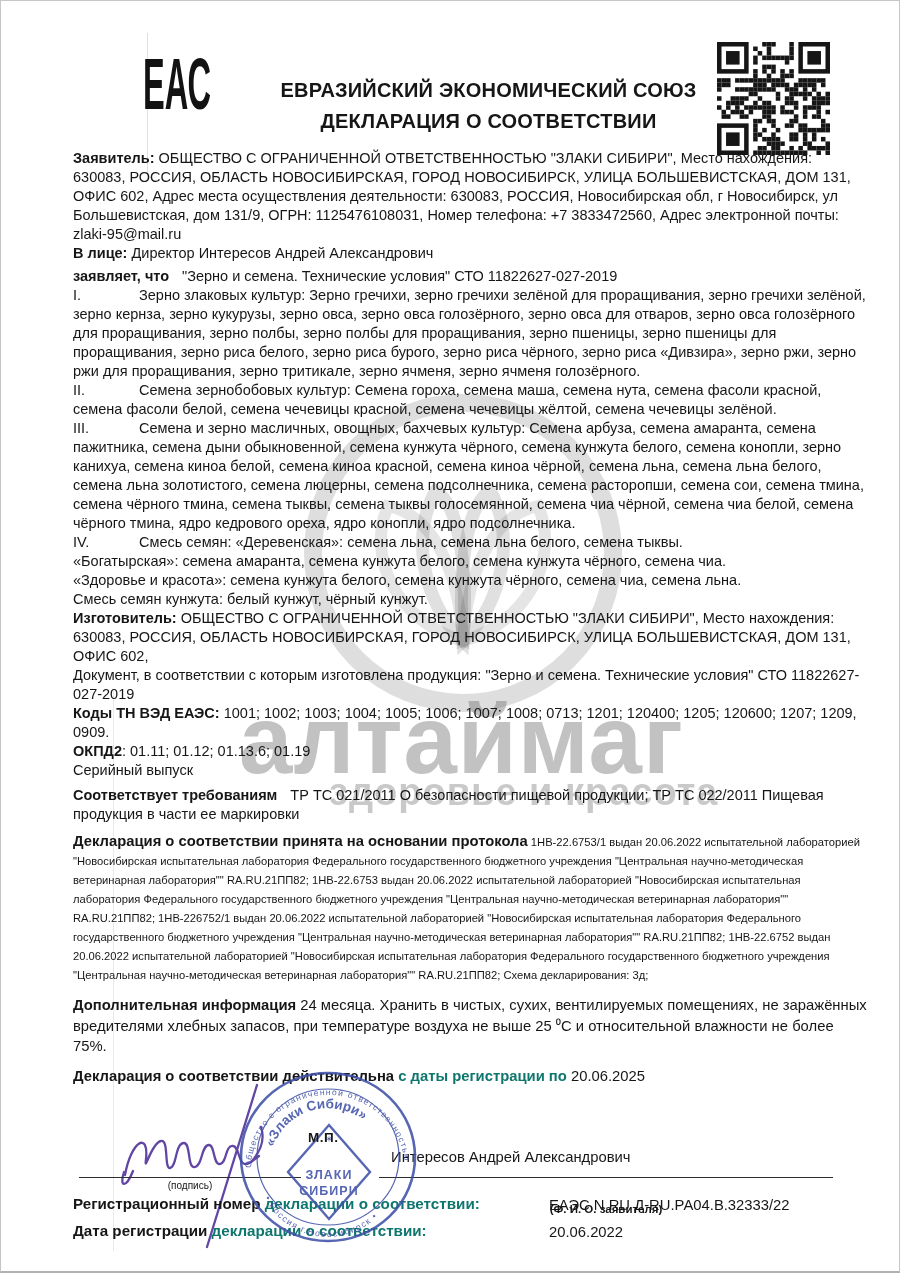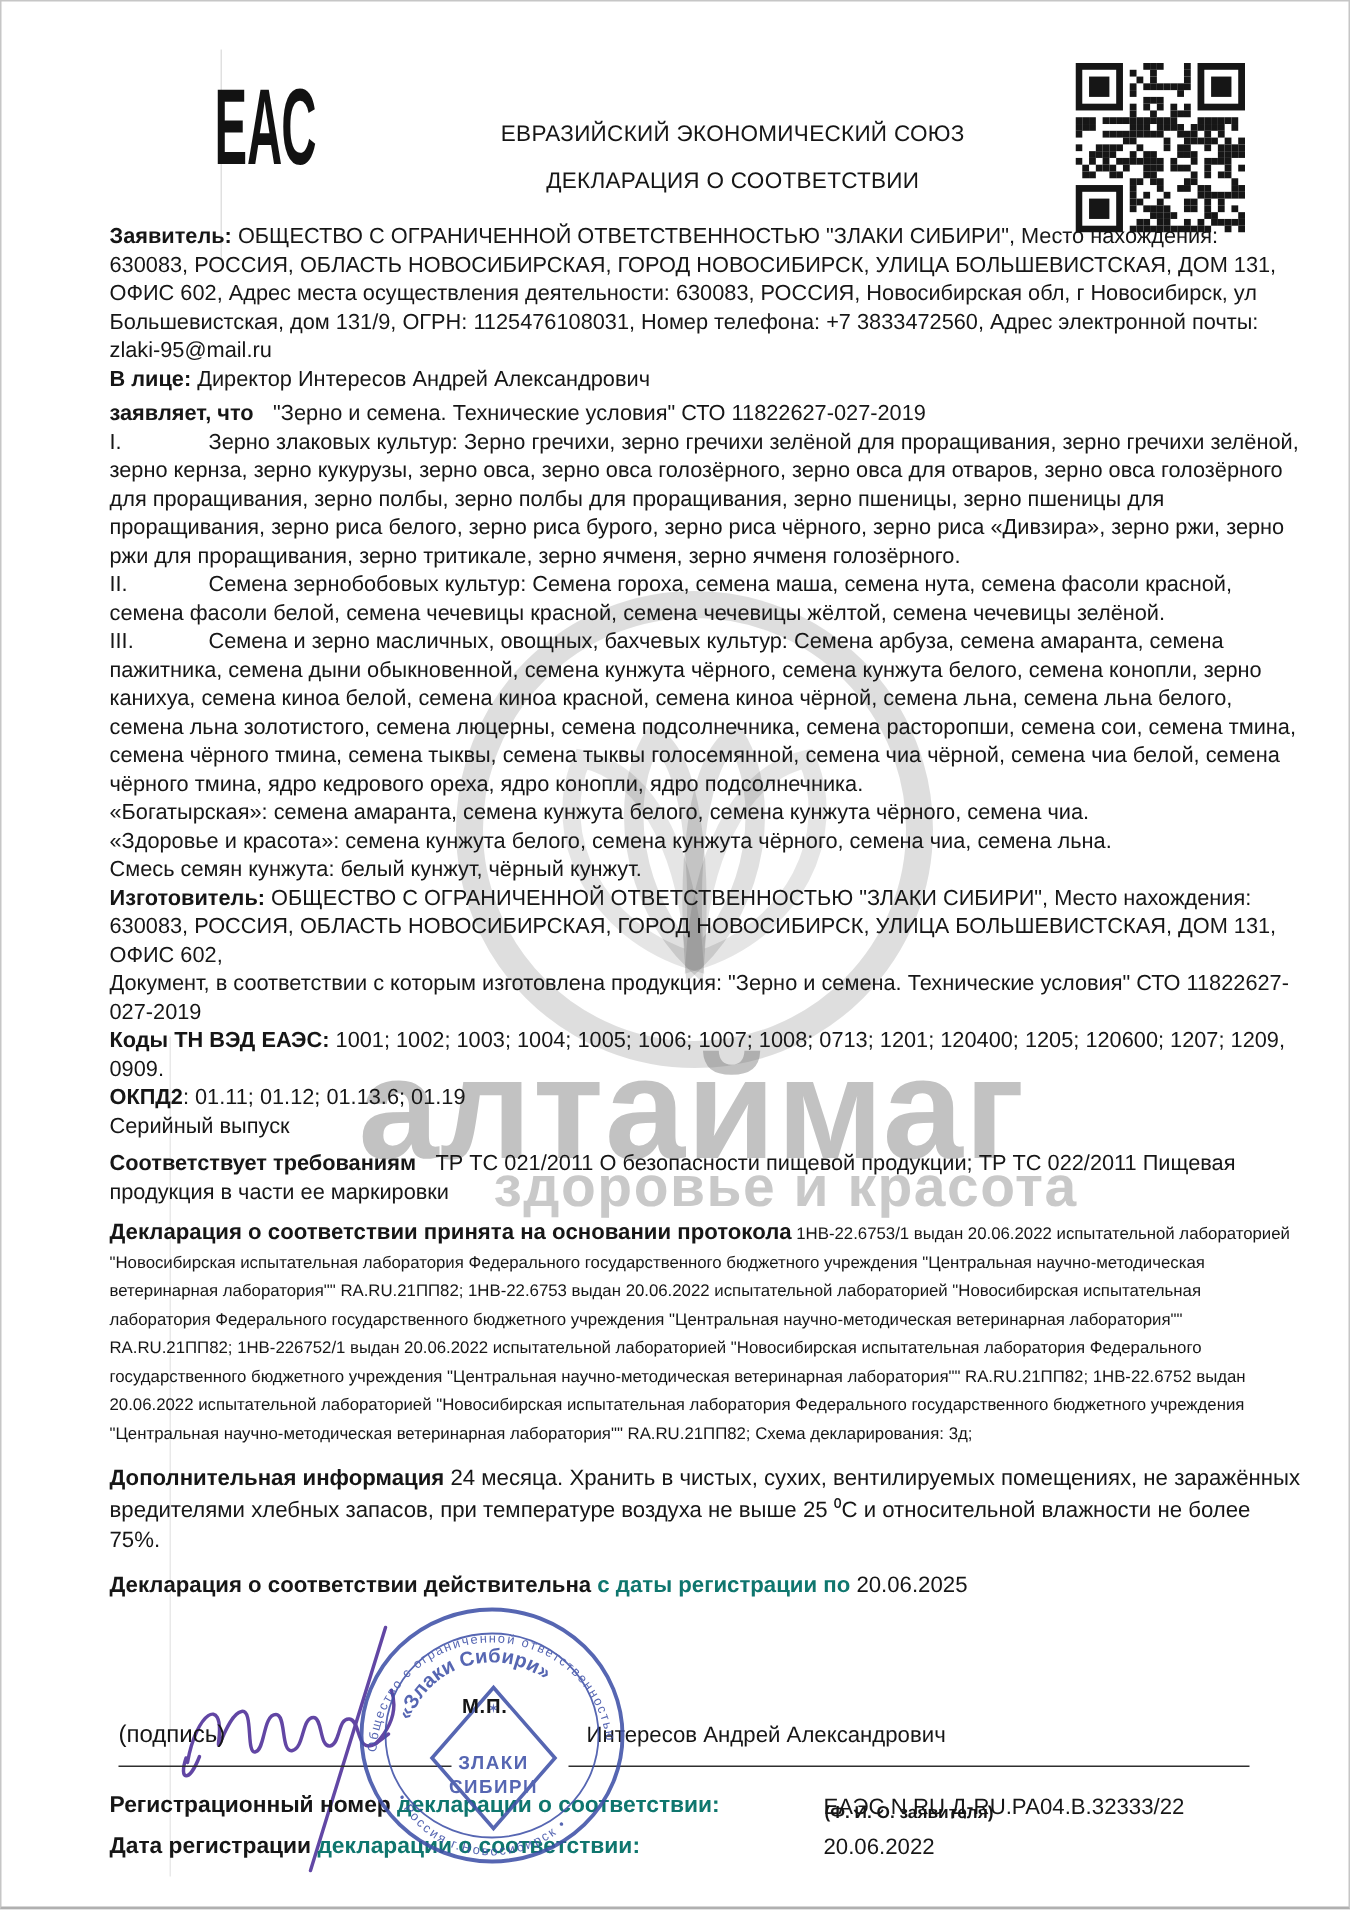--- a/index.html
+++ b/index.html
@@ -9,21 +9,21 @@
   
   .wm{position:absolute;z-index:0;pointer-events:none;}
   .wm-word{left:238px;top:684px;font-size:96px;font-weight:bold;letter-spacing:1px;
            color:rgba(110,110,110,.42);white-space:nowrap;}
   .wm-tag{left:328px;top:770px;font-size:38px;font-weight:bold;letter-spacing:1px;
           color:rgba(120,120,120,.40);white-space:nowrap;}
   .scanline{position:absolute;width:1px;background:rgba(0,0,0,.12);z-index:0;}
   
   .eac{position:absolute;left:139px;top:52px;z-index:1;}
   .titles{position:absolute;left:215px;top:80px;width:545px;text-align:center;z-index:1;}
-  .title-line{font-size:15px;font-weight:normal;line-height:18px;margin-bottom:13px;letter-spacing:.2px;}
+  .title-line{font-size:20px;font-weight:bold;line-height:18px;margin-bottom:13px;letter-spacing:.2px;}
   .qr{position:absolute;left:716px;top:41px;z-index:1;}
   
   .flow{position:absolute;left:72px;top:148px;width:795px;z-index:1;}
   .flow p{margin:0;}
   .body{font-size:14.5px;line-height:19px;}
   .num{display:inline-block;width:66px;}
   .lbl{font-weight:bold;}
   .lbl-gap{font-weight:bold;margin-right:13px;}
   .small{font-size:11.2px;line-height:14.2px;}
   .basis-p{margin-top:8px !important;}
@@ -32,21 +32,21 @@
   .mt4{margin-top:4px !important;}
   .mt6{margin-top:6px !important;}
   .gray{color:#0f766e;}
   
   .stamp{position:absolute;left:233px;top:1066px;z-index:3;opacity:.88;}
   .sig{position:absolute;left:110px;top:1078px;z-index:2;}
   .mp{position:absolute;left:307px;top:1129px;z-index:4;font-size:13.5px;font-weight:bold;letter-spacing:.5px;}
   .sigline{position:absolute;border-top:1.6px solid #2e2e2e;z-index:2;}
   .sigline-left{left:78px;top:1176px;width:222px;}
   .sigline-right{left:378px;top:1176px;width:454px;}
-  .cap-sign{position:absolute;left:78px;top:1147px;width:222px;font-size:16px;z-index:2;}
+  .cap-sign{position:absolute;left:78px;top:1179px;width:222px;text-align:center;font-size:10px;z-index:2;}
   .cap-fio{position:absolute;left:378px;top:1181px;width:454px;text-align:center;font-size:11.5px;font-weight:bold;z-index:2;margin-top:21px;}
   .fio{position:absolute;left:390px;top:1148px;font-size:14.8px;z-index:2;}
   .reg-label{position:absolute;left:72px;font-size:15.2px;font-weight:bold;z-index:2;}
   .reg-value{position:absolute;left:548px;font-size:14.8px;z-index:2;text-align:right;}
   .r1{top:1194px;} .r1v{top:1196px;} .r2{top:1221px;} .r2v{top:1223px;}
 </style>
 </head>
 <body>
 
 <div class="page">
@@ -322,20 +322,21 @@
   </svg>
 
   <div class="flow">
     <p class="body"><span class="lbl">Заявитель:</span><span> ОБЩЕСТВО С ОГРАНИЧЕННОЙ ОТВЕТСТВЕННОСТЬЮ "ЗЛАКИ СИБИРИ", Место нахождения: 630083, РОССИЯ, ОБЛАСТЬ НОВОСИБИРСКАЯ, ГОРОД НОВОСИБИРСК, УЛИЦА БОЛЬШЕВИСТСКАЯ, ДОМ 131, ОФИС 602, Адрес места осуществления деятельности: 630083, РОССИЯ, Новосибирская обл, г Новосибирск, ул Большевистская, дом 131/9, ОГРН: 1125476108031, Номер телефона: +7 3833472560, Адрес электронной почты: zlaki-95@mail.ru</span></p>
     <p class="body"><span class="lbl">В лице:</span><span> Директор Интересов Андрей Александрович</span></p>
     <p class="body mt4"><span class="lbl-gap">заявляет, что</span><span>"Зерно и семена. Технические условия" СТО 11822627-027-2019</span></p>
 
     <p class="body"><span class="num">I.</span><span>Зерно злаковых культур: Зерно гречихи, зерно гречихи зелёной для проращивания, зерно гречихи зелёной, зерно кернза, зерно кукурузы, зерно овса, зерно овса голозёрного, зерно овса для отваров, зерно овса голозёрного для проращивания, зерно полбы, зерно полбы для проращивания, зерно пшеницы, зерно пшеницы для проращивания, зерно риса белого, зерно риса бурого, зерно риса чёрного, зерно риса «Дивзира», зерно ржи, зерно ржи для проращивания, зерно тритикале, зерно ячменя, зерно ячменя голозёрного.</span></p>
     <p class="body"><span class="num">II.</span><span>Семена зернобобовых культур: Семена гороха, семена маша, семена нута, семена фасоли красной, семена фасоли белой, семена чечевицы красной, семена чечевицы жёлтой, семена чечевицы зелёной.</span></p>
     <p class="body"><span class="num">III.</span><span>Семена и зерно масличных, овощных, бахчевых культур: Семена арбуза, семена амаранта, семена пажитника, семена дыни обыкновенной, семена кунжута чёрного, семена кунжута белого, семена конопли, зерно канихуа, семена киноа белой, семена киноа красной, семена киноа чёрной, семена льна, семена льна белого, семена льна золотистого, семена люцерны, семена подсолнечника, семена расторопши, семена сои, семена тмина, семена чёрного тмина, семена тыквы, семена тыквы голосемянной, семена чиа чёрной, семена чиа белой, семена чёрного тмина, ядро кедрового ореха, ядро конопли, ядро подсолнечника.</span></p>
+    <p class="body"><span class="num">IV.</span><span>Смесь семян: «Деревенская»: семена льна, семена льна белого, семена тыквы.</span></p>
     <p class="body">«Богатырская»: семена амаранта, семена кунжута белого, семена кунжута чёрного, семена чиа.</p>
     <p class="body">«Здоровье и красота»: семена кунжута белого, семена кунжута чёрного, семена чиа, семена льна.</p>
     <p class="body">Смесь семян кунжута: белый кунжут, чёрный кунжут.</p>
 
     <p class="body"><span class="lbl">Изготовитель:</span><span> ОБЩЕСТВО С ОГРАНИЧЕННОЙ ОТВЕТСТВЕННОСТЬЮ "ЗЛАКИ СИБИРИ", Место нахождения: 630083, РОССИЯ, ОБЛАСТЬ НОВОСИБИРСКАЯ, ГОРОД НОВОСИБИРСК, УЛИЦА БОЛЬШЕВИСТСКАЯ, ДОМ 131, ОФИС 602,</span></p>
     <p class="body">Документ, в соответствии с которым изготовлена продукция: "Зерно и семена. Технические условия" СТО 11822627-027-2019</p>
     <p class="body"><span class="lbl">Коды ТН ВЭД ЕАЭС:</span><span> 1001; 1002; 1003; 1004; 1005; 1006; 1007; 1008; 0713; 1201; 120400; 1205; 120600; 1207; 1209, 0909.</span></p>
     <p class="body"><span class="lbl">ОКПД2</span><span>: 01.11; 01.12; 01.13.6; 01.19</span></p>
     <p class="body">Серийный выпуск</p>
 

